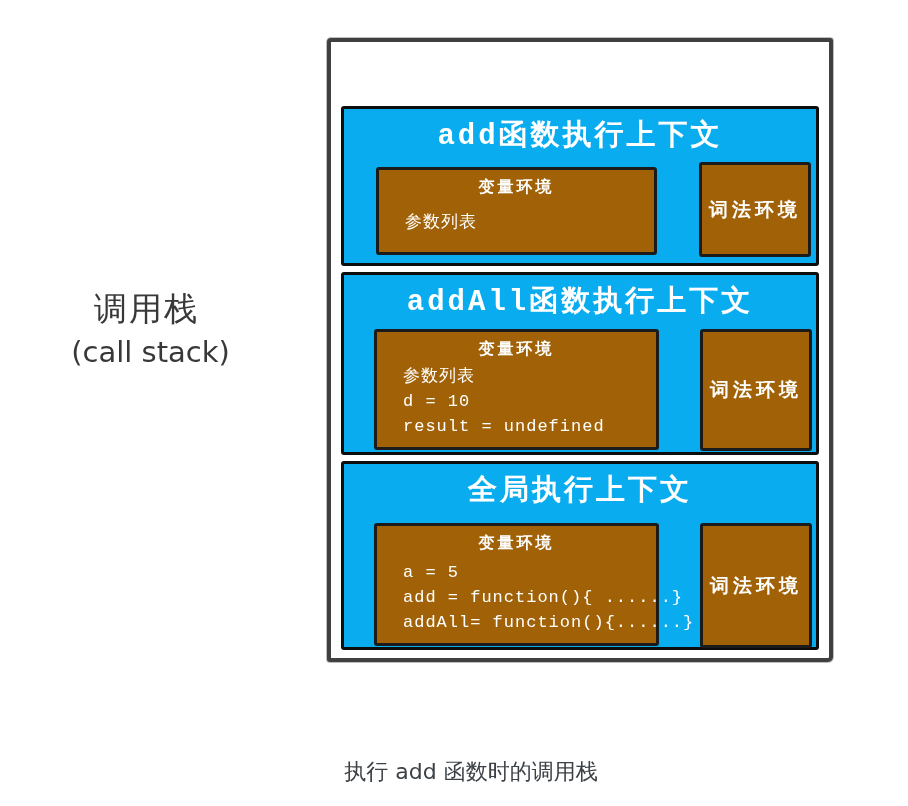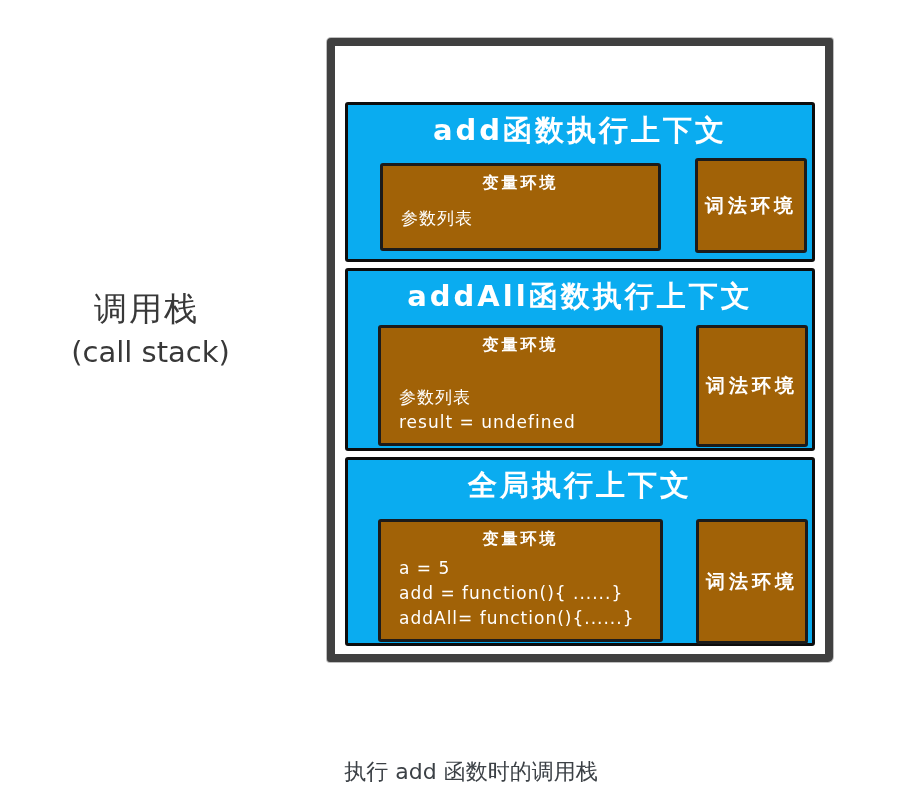--- a/index.html
+++ b/index.html
@@ -30,23 +30,24 @@
     line-height: 1.45;
     margin-left: 8px;
   }
 
   
   .outer-box {
     position: absolute;
     left: 327px; top: 38px;
     width: 506px; height: 624px;
     background: #ffffff;
-    border: 8px solid #404040;
+    border: 4px solid #404040;
     border-radius: 4px 3px 5px 3px;
     box-shadow: 0 0 0 1px rgba(20,20,20,0.28);
+    font-family: Liberation Mono, monospace;
   }
   .stack {
     position: absolute;
     left: 0; top: 0; right: 0; bottom: 0;
     display: flex;
     flex-direction: column;
     justify-content: flex-end;
     gap: 6px;
     padding: 0 10px 8px 10px;
   }
@@ -87,21 +88,21 @@
     justify-content: space-between;
   }
   .var-title {
     padding-top: 7px;
     text-align: center;
     font-size: 16px;
     font-weight: 600;
     letter-spacing: 3px;
   }
   .var-lines {
-    padding: 0 6px 8px 18px;
+    padding: 0 6px 8px 26px;
     font-size: 17px;
     line-height: 25px;
     letter-spacing: 1px;
     white-space: nowrap;
   }
   .frame-add .var-lines { padding-bottom: 17px; }
 
   .lex-env {
     display: flex;
     align-items: center;
@@ -153,20 +154,21 @@
       </div>
       <div class="env lex-env">词法环境</div>
     </div>
 
     <div class="frame frame-addall">
       <div class="frame-title">addAll函数执行上下文</div>
       <div class="env var-env">
         <div class="var-title">变量环境</div>
         <div class="var-lines">
           <div>参数列表</div>
+          <div>d = 10</div>
           <div>result = undefined</div>
         </div>
       </div>
       <div class="env lex-env">词法环境</div>
     </div>
 
     <div class="frame frame-global">
       <div class="frame-title">全局执行上下文</div>
       <div class="env var-env">
         <div class="var-title">变量环境</div>

